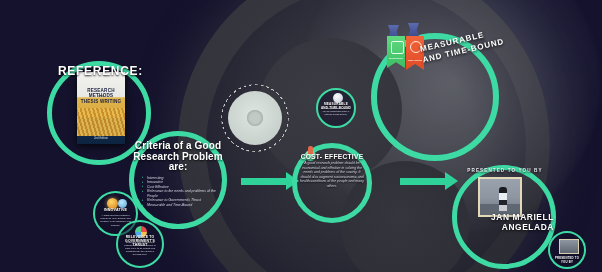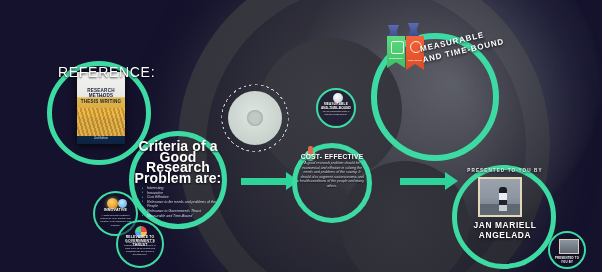--- a/index.html
+++ b/index.html
@@ -156,22 +156,22 @@
   
   #frame-reference {
     left: 47px; top: 61px; width: 104px; height: 104px;
   }
   #reference-label {
     position: absolute;
     left: 58px; top: 64px;
     width: 80px;
     text-align: left;
     color: #ffffff;
-    font-size: 14px;
-    font-weight: normal;
+    font-size: 12px;
+    font-weight: bold;
     letter-spacing: .7px;
     text-shadow: 0 1px 2px rgba(0,0,0,.85);
     z-index: 7;
   }
   #book-cover {
     position: absolute;
     left: 77px; top: 72px;
     width: 48px; height: 72px;
     background: linear-gradient(#f2f2f0 0%, #e8e8e4 34%, #e0b64e 36%, #d9a53c 62%, #123055 64%, #0d2440 100%);
     box-shadow: 0 2px 7px rgba(0,0,0,.75);
@@ -210,21 +210,21 @@
   }
   #criteria-block {
     position: absolute;
     left: 131px; top: 141px;
     width: 94px;
     z-index: 8;
     text-align: center;
   }
   #criteria-title {
     color: #ffffff;
-    font-size: 14px;
+    font-size: 10px;
     font-weight: bold;
     line-height: 10.5px;
     letter-spacing: .1px;
     text-shadow: 0 1px 2px rgba(0,0,0,.9);
     padding: 0 2px;
   }
   #criteria-list {
     list-style: none;
     margin: 3px 0 0 0;
     padding: 0 4px 0 12px;
@@ -476,23 +476,23 @@
     left: 19px; top: 8px; width: 8px; height: 24px;
     background: linear-gradient(#1b1b22 0 26%, #e8eef4 26% 56%, #23232c 56% 74%, #c9ccd2 74% 100%);
     border-radius: 3px 3px 0 0;
   }
   #presenter-photo .ground {
     position: absolute; left: 0; right: 0; bottom: 0; height: 11px;
     background: #5f6872;
   }
   #presenter-name {
     position: absolute;
-    left: 456px; top: 220px;
+    left: 456px; top: 212px;
     width: 98px;
-    text-align: center;
+    text-align: right;
     color: #ffffff;
     font-size: 8.4px;
     font-weight: bold;
     letter-spacing: .6px;
     text-shadow: 0 1px 3px rgba(0,0,0,.95);
     z-index: 9;
   }
 
   
   #mini-corner {

